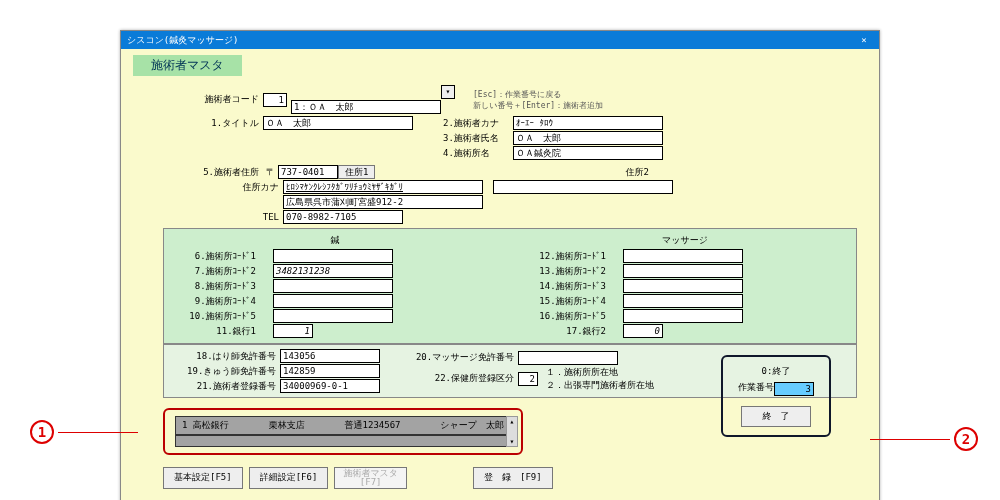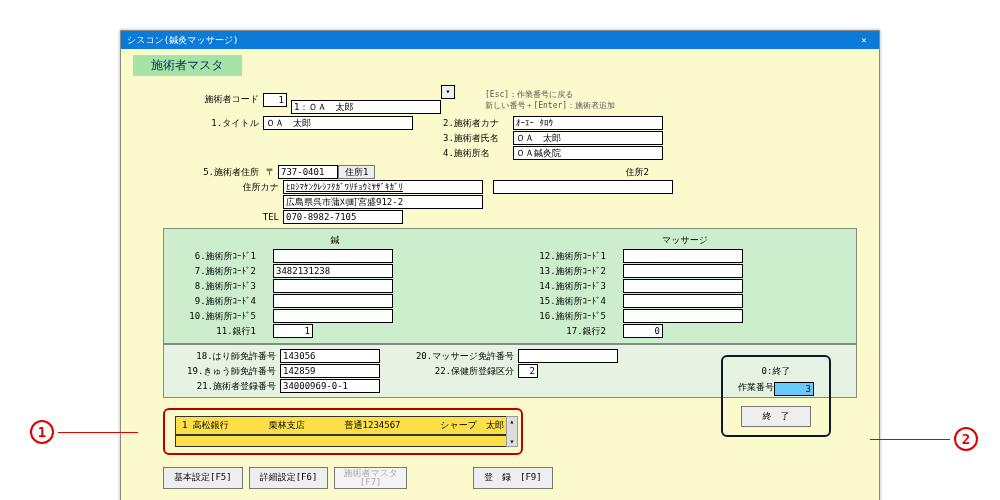--- a/index.html
+++ b/index.html
@@ -12,34 +12,34 @@
   .heading { background: #a7e2a7; display:inline-block; padding: 2px 18px; font-size: 12px; color:#035; margin:2px 0 6px 0;}
   .row { display:flex; align-items:center; margin: 1px 0; }
   .lbl { font-size: 9px; color:#000; white-space:nowrap; }
   .lbl-num { width: 100px; text-align:right; padding-right:4px;}
   .inp { border:1px solid #000; background:#fff; height:14px; font-size:9px; padding:0 2px; line-height:12px;}
   .form-area { padding: 2px 10px 6px 30px; }
   .codes-block { background:#cdeecd; border:1px solid #888; padding:4px 6px; margin-top:4px; display:flex; gap:20px;}
   .codes-col { flex:1; }
   .codes-col .row { margin:1px 0;gap:13px; }
   .codes-col .lbl-num { width:90px; }
-  .codes-col .inp { width:120px; }
-  .lic-block { background:#e6f3e2; border:1px solid #888; padding:3px 6px; display:flex; gap:8px;}
+  .codes-col .inp { width:120px;font-style:italic; }
+  .lic-block { background:#e6f3e2; border:1px solid #888; padding:3px 6px; display:flex; gap:8px;align-items:center;}
   .lic-col { }
   .lic-col .row { margin:1px 0;}
   .lic-col .lbl-num { width:110px;}
   .lic-col .inp { width:100px;}
   .footer-buttons { display:flex; gap:6px; margin-top:12px;}
   .btn { border:1px solid #777; background:#eee; font-size:9px; padding:3px 10px; min-width:70px; text-align:center; cursor:pointer;}
   .btn.disabled { color:#aaa; background:#f4f4f4;}
   .right-panel { position:absolute; right:26px; bottom:18px; border:2px solid #0f172a; border-radius:6px; padding:8px 10px; text-align:center; min-width:110px;}
   .right-panel .lbl { display:block; margin-bottom:3px;}
   .right-panel .inp { background:#6cf; width:40px; text-align:right; display:inline-block;}
   .list-area { border:2px solid #b00; border-radius:6px; padding:6px 10px; margin-top:10px; width:360px; position:relative;}
-  .list-row { display:flex; gap:16px; border:1px solid #333; background:#fde047; padding:2px 6px; font-size:9px; align-items:center; justify-content:space-between;}
+  .list-row { display:flex; gap:16px; border:1px solid #333; background:#a3a3a3; padding:2px 6px; font-size:9px; align-items:center; justify-content:space-between;}
   .list-row span{white-space:nowrap;}
   .scroll-v { position:absolute; right:3px; top:6px; bottom:6px; width:12px; background:#ddd; border:1px solid #999; display:flex; flex-direction:column; justify-content:space-between; align-items:center; font-size:8px;}
   .hint { font-size:8px; color:#555; margin-left:6px;}
   .postal-btn { border:1px solid #777; background:#eee; font-size:9px; padding:0 6px; height:14px; line-height:12px; cursor:pointer;}
   .callout { position:absolute; font-size:22px; color:#d00; font-weight:bold; display:flex; align-items:center;}
   .callout .circ { border:2px solid #d00; border-radius:50%; width:24px; height:24px; display:inline-flex; align-items:center; justify-content:center; font-size:14px;}
   .callout .line { height:1px; background:#d00; }
   #co1 { left: -10px; bottom: 62px; }
   #co1 .line { width:80px; margin-left:4px;}
   #co2 { right: -18px; bottom: 55px; flex-direction:row-reverse;}
@@ -62,21 +62,21 @@
 
       <div class="form-area">
 
         <div class="row">
           <span class="lbl lbl-num">施術者コード</span>
           <input class="inp" style="width: 24px; text-align: right;" value="1">
           <div style="display:flex;margin-left:4px">
             <input class="inp" style="width: 150px; margin-top: 15px;" value="1：ＯＡ　太郎">
             <span class="dropdown-arrow">▾</span>
           </div>
-          <div style="margin-left:24px">
+          <div style="margin-left:12px">
             <div class="hint">[Esc]：作業番号に戻る</div>
             <div class="hint">新しい番号＋[Enter]：施術者追加</div>
           </div>
         </div>
 
         <div class="col2-wrap">
           <div>
             <div class="row">
               <span class="lbl lbl-num">1.タイトル</span>
               <input class="inp" style="width: 150px;" value="ＯＡ　太郎">
@@ -192,20 +192,24 @@
               </div>
           </div>
           <div class="lic-col">
             <div class="row">
                 <span class="lbl lbl-num" style="width:130px">20.マッサージ免許番号</span>
                 <input class="inp" value="" style="">
               </div>
             <div class="row">
               <span class="lbl lbl-num" style="width:130px">22.保健所登録区分</span>
               <input class="inp" style="width: 20px; text-align: right;" value="2">
+              <div style="margin-left:8px">
+                <div class="lbl">１．施術所所在地</div>
+                <div class="lbl">２．出張専門施術者所在地</div>
+              </div>
             </div>
           </div>
         </div>
 
         <div style="position:relative">
           <div class="list-area">
             <div class="list-row">
               <span>1 高松銀行</span>
               <span>栗林支店</span>
               <span>普通1234567</span>

